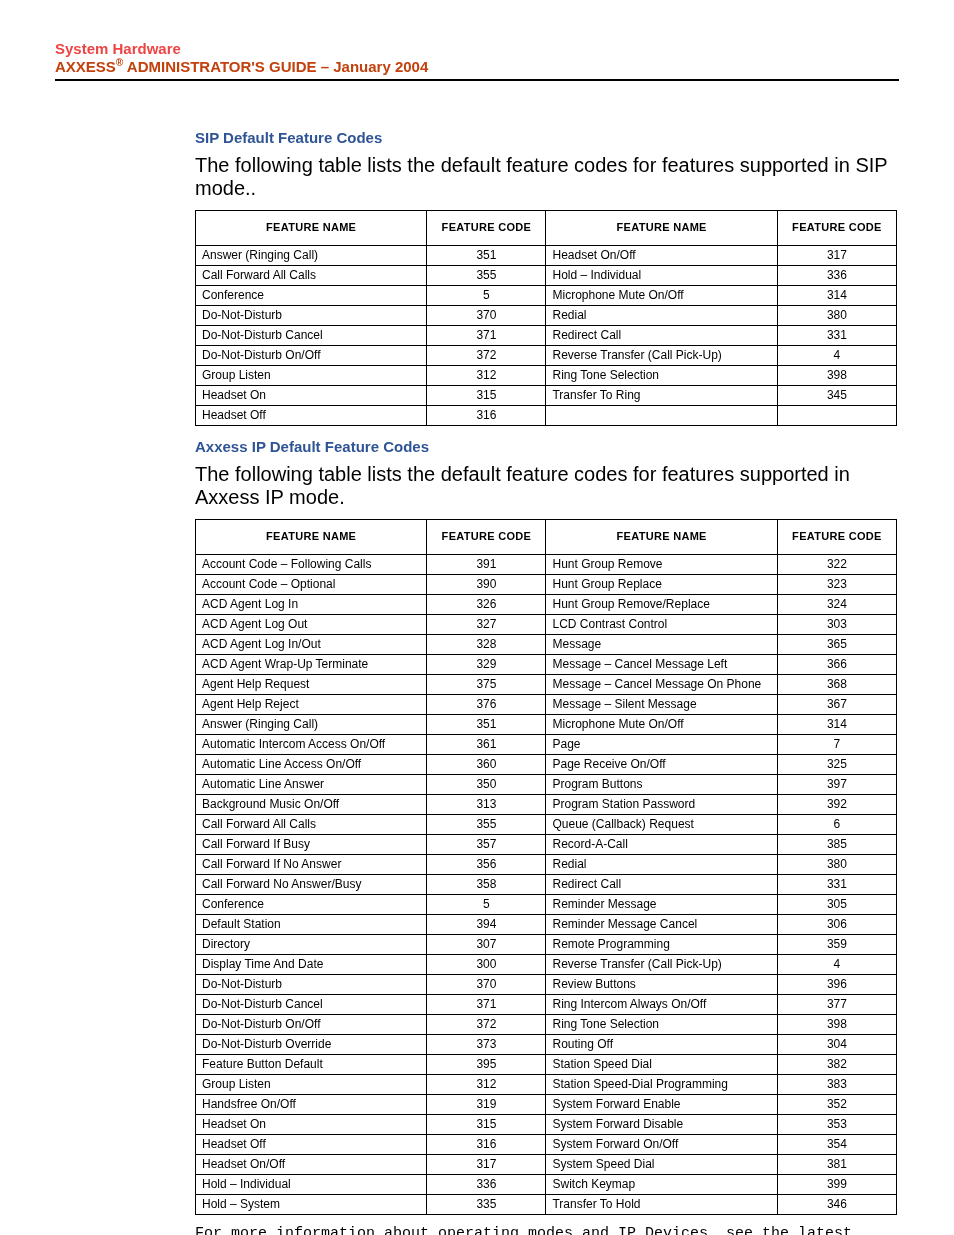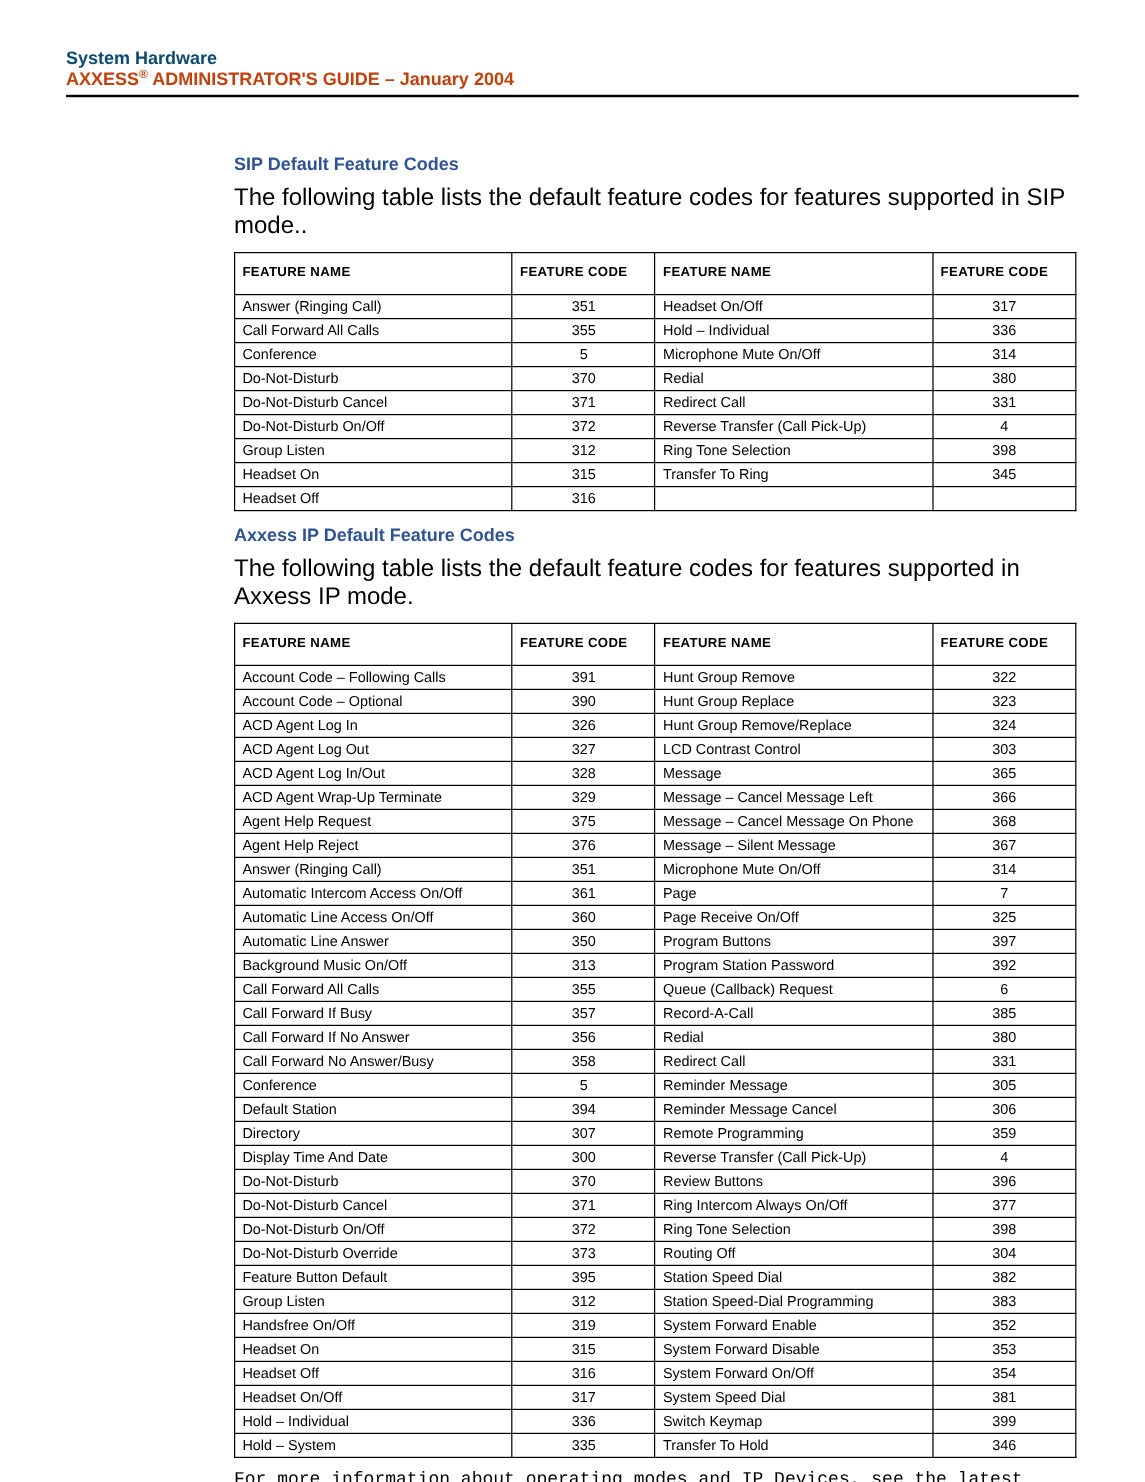--- a/index.html
+++ b/index.html
@@ -7,21 +7,21 @@
     margin: 0;
     padding: 40px 55px 30px 55px;
     font-size: 13px;
     color: #000;
     width: 954px;
     box-sizing: border-box;
     background: #fff;
   }
   .header-block { margin-bottom: 4px; }
   .header-line1 {
-    color: #0c4a6e;
+    color: #ef4444;
     font-weight: bold;
     font-size: 15px;
   }
   .header-line2 {
     font-weight: bold;
     font-size: 15px;
     color: #c2410c;
   }
   .header-line2 sup { font-size: 10px; vertical-align: super; }
   hr.header-rule {
@@ -54,21 +54,21 @@
     margin-bottom: 10px;
   }
   table.codes th, table.codes td {
     border: 1px solid #000;
     padding: 2px 6px;
     font-size: 12px;
     line-height: 1.25;
   }
   table.codes th {
     font-weight: bold;
-    text-align: left;
+    text-align: center;
     font-size: 11px;
     padding-top: 10px;
     padding-bottom: 10px;
     letter-spacing: 0.3px;
   }
   table.codes td.name { text-align: left; }
   table.codes td.code { text-align: center; }
   col.cname { width: 33%; }
   col.ccode { width: 17%; }
   .footer {

